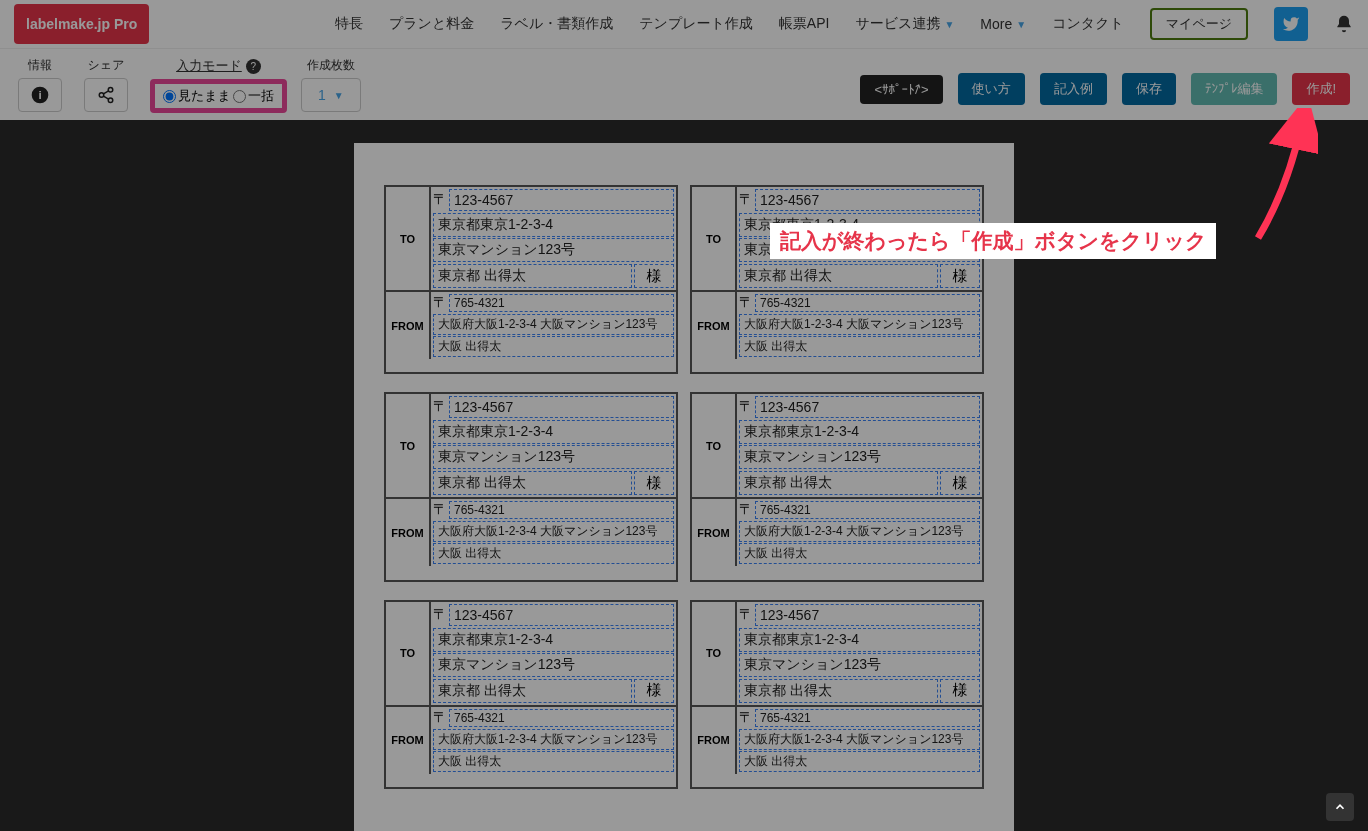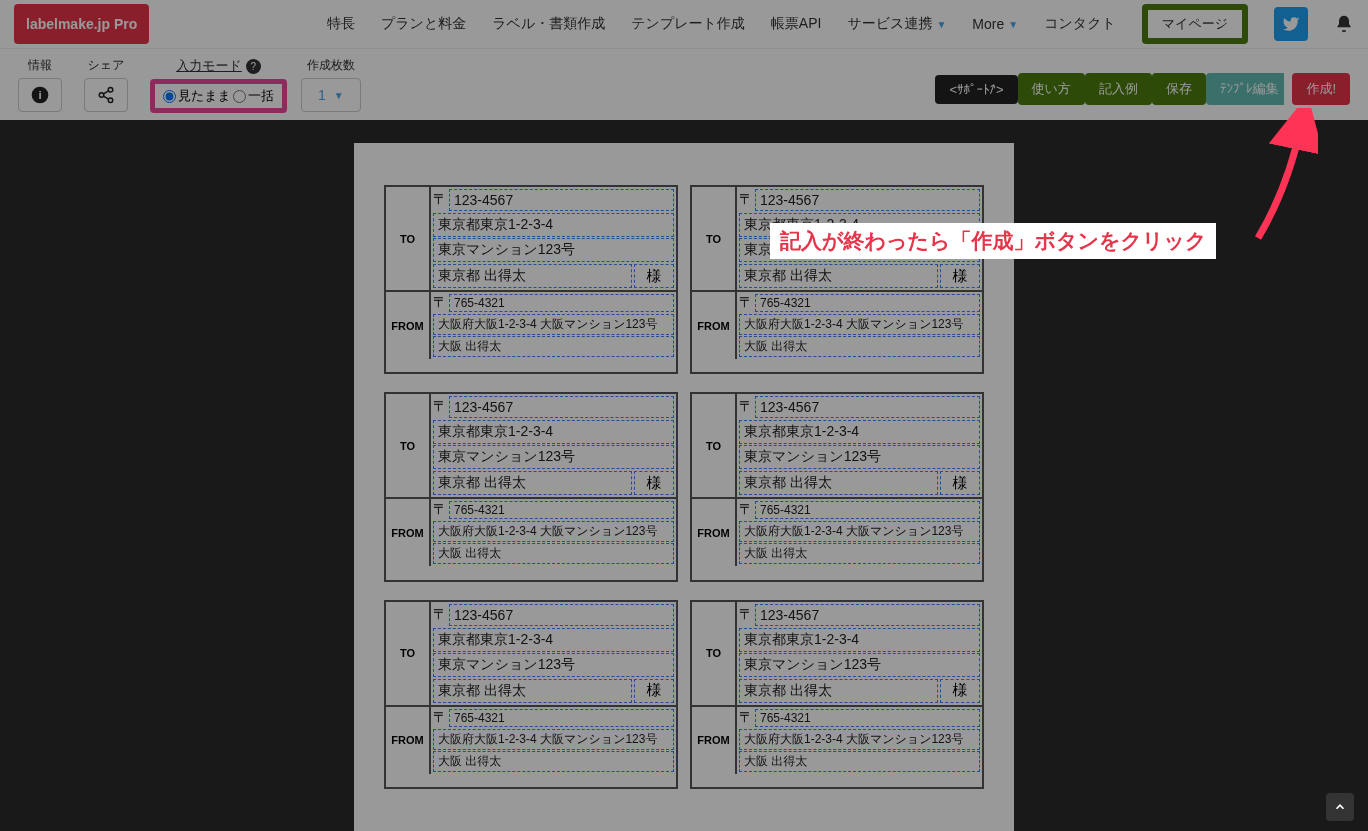--- a/index.html
+++ b/index.html
@@ -3,38 +3,38 @@
 <meta charset="utf-8">
 <style>
 * { margin:0; padding:0; box-sizing:border-box; font-family:-apple-system,"Hiragino Sans","Hiragino Kaku Gothic ProN",Meiryo,sans-serif; }
 body { background:#2a2a2a; width:1368px; height:831px; overflow:hidden; position:relative; }
 .overlay-dim { position:absolute; inset:0; background:rgba(0,0,0,0.40); z-index:50; pointer-events:none; }
 
 .header { background:#fff; height:48px; display:flex; align-items:center; padding:0 14px; gap:22px; position:relative; z-index:10; }
 .logo { background:#e6344a; color:#fff; padding:12px 12px; border-radius:4px; font-size:14px; font-weight:600; cursor:pointer; }
 .nav { display:flex; gap:26px; margin-left:auto; align-items:center; }
 .nav-link { font-size:14px; color:#333; cursor:pointer; display:flex; align-items:center; gap:4px; }
-.mypage { border:6px solid #4d7c0f; border-radius:4px; padding:5px 14px; font-size:13px; }
+.mypage { border:2px solid #4d7c0f; border-radius:4px; padding:5px 14px; font-size:13px; }
 .tw { background:#1da1f2; width:34px; height:34px; border-radius:4px; display:flex; align-items:center; justify-content:center; cursor:pointer; }
 .bell { width:20px; height:20px; cursor:pointer; }
 .chev { font-size:10px; color:#49a5e6; }
 
 .toolbar { background:#fff; height:72px; display:flex; align-items:flex-start; padding:8px 18px 0; position:relative; z-index:10; border-top:1px solid #eee; }
 .tcol { display:flex; flex-direction:column; align-items:center; gap:4px; margin-right:22px; }
 .tlabel { font-size:12px; color:#333; }
 .ticon { width:44px; height:34px; border:1px solid #ccc; border-radius:4px; display:flex; align-items:center; justify-content:center; background:#fff; cursor:pointer; font-size:16px; }
 .mode-row { display:flex; align-items:center; gap:2px; border:5px solid #ec4899; border-radius:4px; padding:4px 8px; height:34px; background:#fff; }
 .mode-row label { font-size:13px; display:flex; align-items:center; gap:2px; cursor:pointer; }
 .mode-title { font-size:13px; color:#333; text-decoration:underline; display:flex; align-items:center; gap:4px; }
 .mode-q { width:15px; height:15px; border-radius:50%; background:#333; color:#fff; font-size:10px; display:flex; align-items:center; justify-content:center; }
 .count-sel { height:34px; width:60px; border:1px solid #ccc; border-radius:4px; display:flex; align-items:center; justify-content:center; gap:8px; font-size:14px; color:#49a5e6; cursor:pointer; background:#fff; }
-.btns-right { margin-left:auto; display:flex; gap:0; align-items:center; padding-top:16px; }
+.btns-right { margin-left:auto; display:flex; gap:15px; align-items:center; padding-top:16px; }
 .btn { padding:7px 14px; border-radius:4px; font-size:13px; color:#fff; border:none; cursor:pointer; }
 .btn-dark { background:#222; }
-.btn-blue { background:#4d7c0f;font-family:Liberation Serif, serif; }
+.btn-blue { background:#0369a1;font-family:Liberation Serif, serif; }
 .btn-teal { background:#3aa89e; opacity:0.8; }
 .btn-red { background:#e6344a; }
 
 .create-wrap { position:relative; z-index:100;border-radius:7px; }
 .create-halo { position:absolute; inset:-8px; background:#fff; border-radius:6px; z-index:-1; }
 
 .canvas-area { position:absolute; top:121px; left:0; right:0; bottom:0; background:#2a2a2a; display:flex; justify-content:center; padding-top:22px; z-index:5; }
 .page { background:#fff; width:660px; padding:42px 30px; display:grid; grid-template-columns:1fr 1fr; gap:18px 12px; }
 .label-card { border:2px solid #555; font-size:13px; }
 .row-to { display:flex; }

